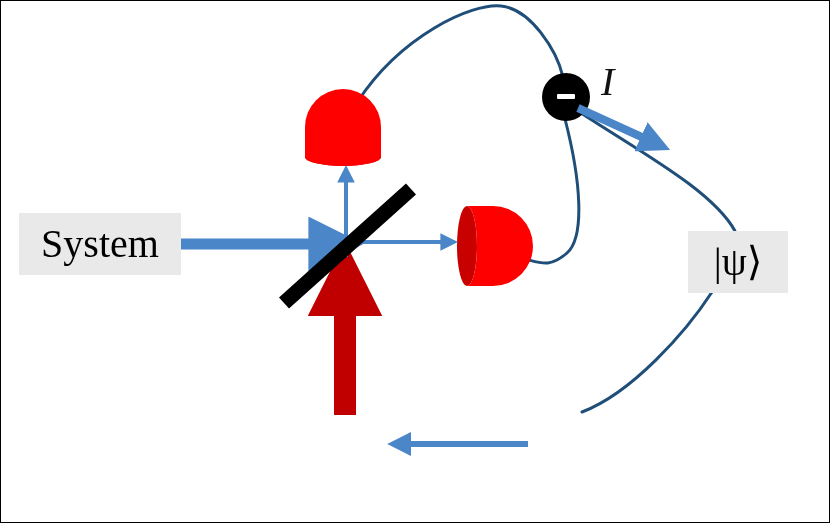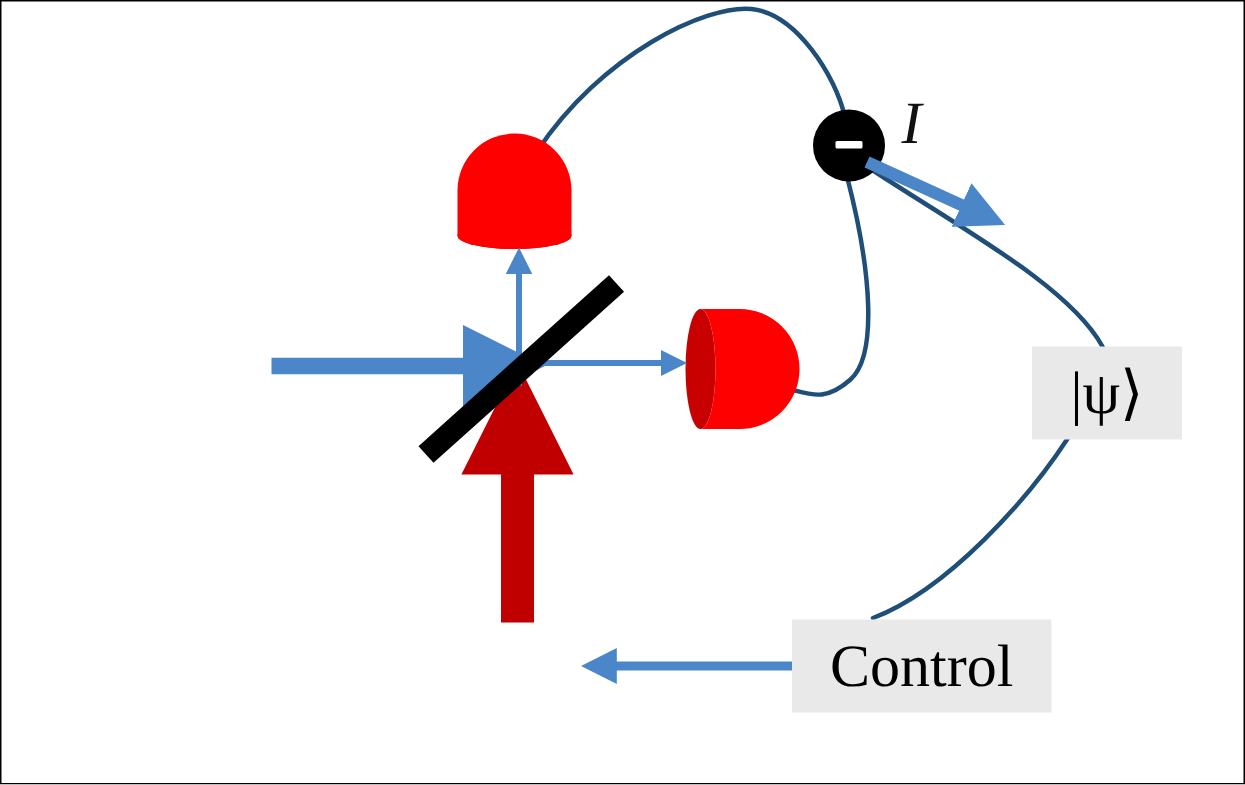--- a/index.html
+++ b/index.html
@@ -97,25 +97,25 @@
     <polygon points="344,264 372,310 316,310" fill="#c00000"></polygon>
 
     <g>
       <circle cx="565" cy="96" r="24" fill="#000000"></circle>
       <rect x="556" y="93" width="18" height="5" rx="1" fill="#ffffff"></rect>
     </g>
 
     <line x1="577" y1="107" x2="656" y2="143" stroke="#4a86c8" stroke-width="8" marker-end="url(#ah-sig-mid)"></line>
   </svg>
 
+  <div class="labelbox" id="box-system">
+    <span>System</span>
+  </div>
 
 
-  <div class="labelbox" id="box-control">
-    <span>Control</span>
-  </div>
 
   <div class="labelbox" id="box-psi">
     <span>|ψ⟩</span>
   </div>
 
   <div id="label-I">I</div>
 
 </div>
 
 </body></html>

